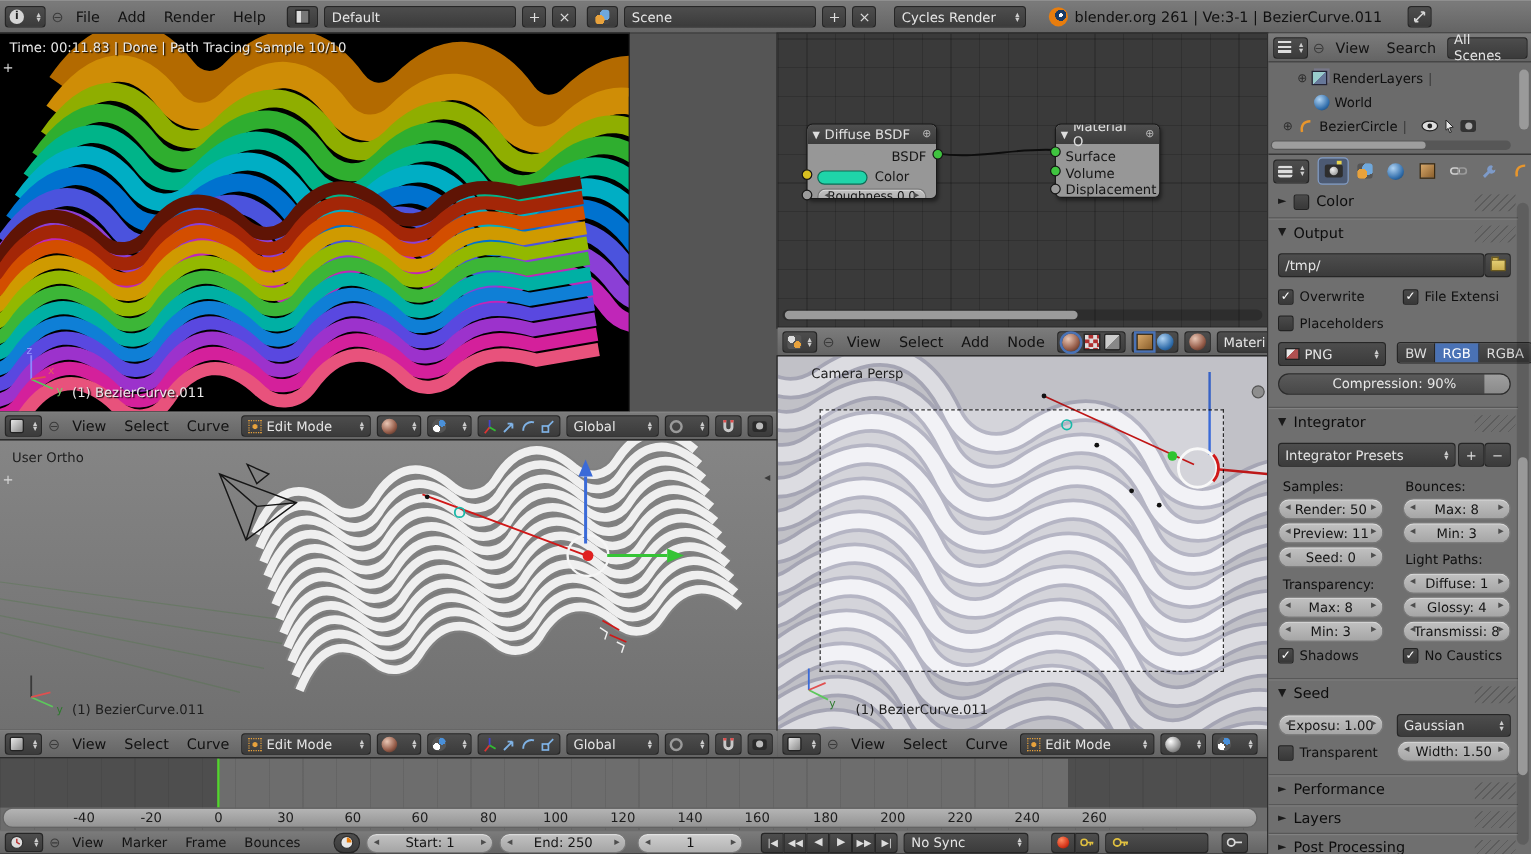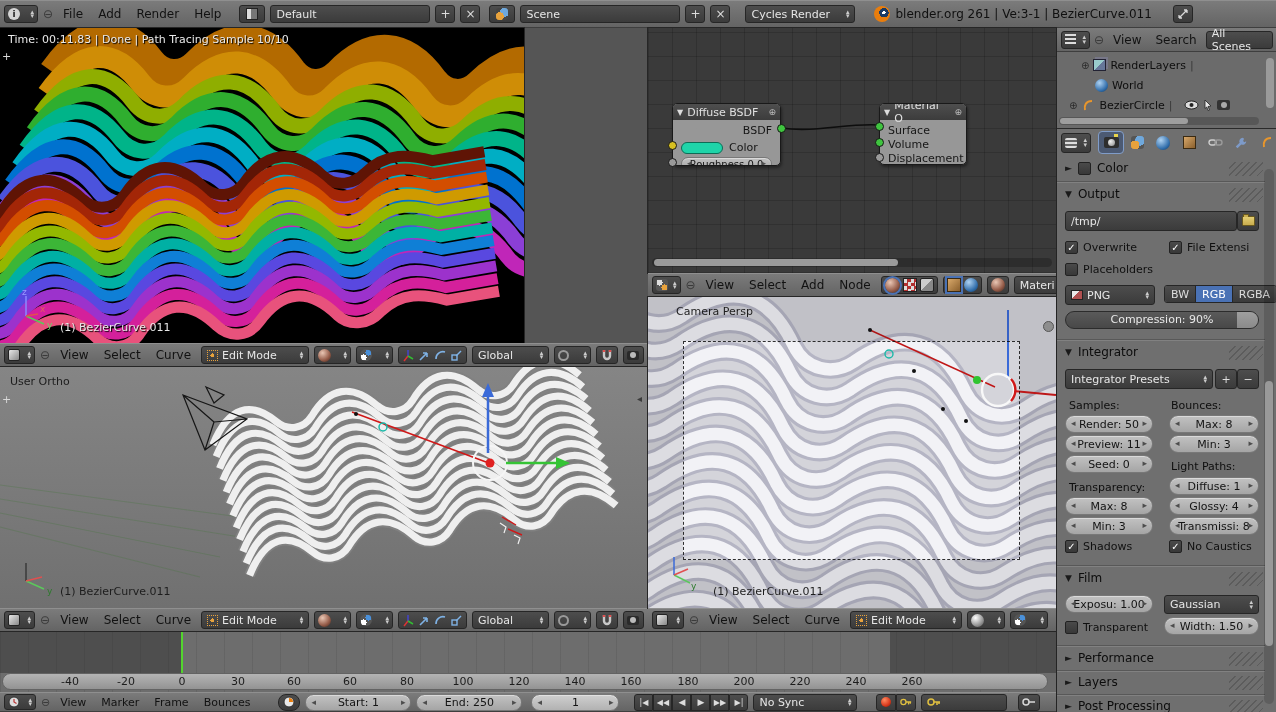--- a/index.html
+++ b/index.html
@@ -986,21 +986,21 @@
         <span class="cblbl">Shadows</span>
       </div>
       <div class="pp" style="left:112px;top:411px;display:flex;align-items:center">
         <span class="cb">✓</span>
         <span class="cblbl">No Caustics</span>
       </div>
       <div class="sep" style="top:436px"></div>
 
       <div class="pp phead" style="left:8px;top:442px">
         <span class="tri">▼</span>
-          <span>Film</span>
+          <span>Seed</span>
       </div>
       <div class="stripes" style="top:443px"></div>
       <div class="pp stepper" style="left:8px;top:466px;width:88px">
         <span class="arr l">◂</span>
           <span>Exposu: 1.00</span>
           <span class="arr r">▸</span>
       </div>
       <div class="pp dd" style="left:107px;top:466px;width:95px;height:19px">
         <span>Gaussian</span>
         <span class="dar">

